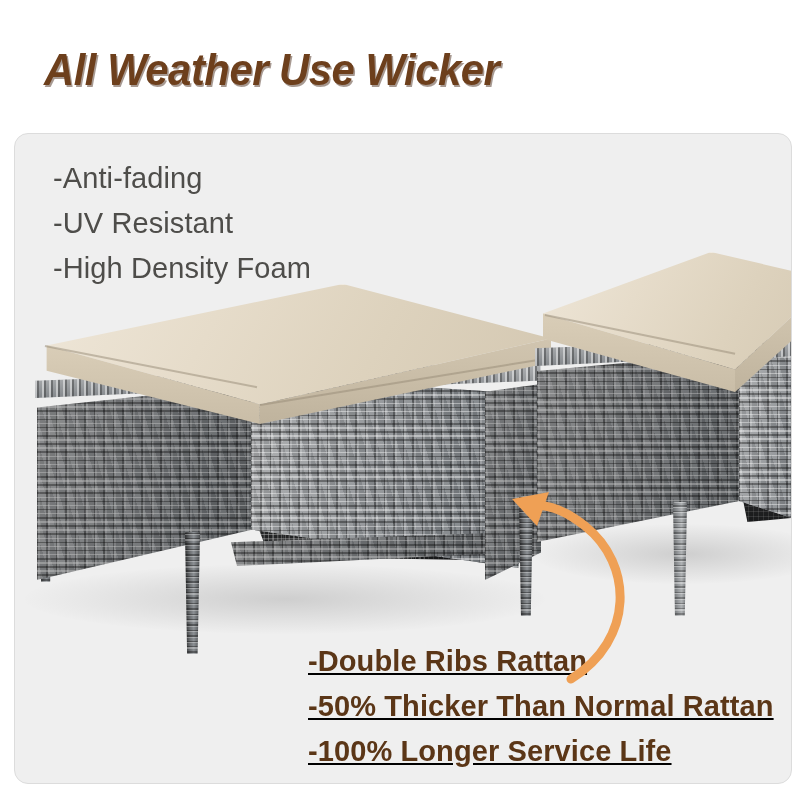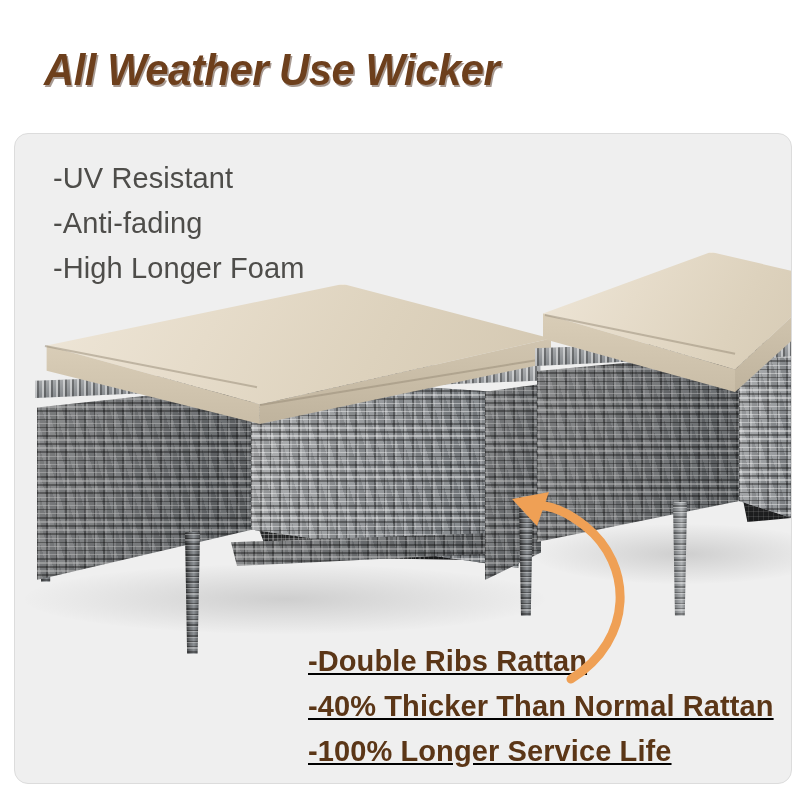--- a/index.html
+++ b/index.html
@@ -244,28 +244,28 @@
         <div class="cush-side" style="left:0;top:0;width:100%;height:100%;
                     clip-path:polygon(68% 84%,100% 20%,100% 38%,68% 100%);"></div>
         <div class="cush-seam" style="left:14px;top:62px;width:194px;height:1.5px;transform:rotate(11.5deg);transform-origin:left center;"></div>
       </div>
 
       <div class="leg pale" style="left:148px;top:368px;width:14px;height:114px;
                   clip-path:polygon(0% 0%,100% 0%,84% 100%,14% 100%);"></div>
     </div>
 
     <div id="top-list">
+      <div class="bullet">-Anti-fading</div>
       <div class="bullet">-UV Resistant</div>
-      <div class="bullet">-Anti-fading</div>
-      <div class="bullet">-High Longer Foam</div>
+      <div class="bullet">-High Density Foam</div>
     </div>
 
     <div id="bottom-list">
       <div class="bullet">-Double Ribs Rattan</div>
-      <div class="bullet">-40% Thicker Than Normal Rattan</div>
+      <div class="bullet">-50% Thicker Than Normal Rattan</div>
       <div class="bullet">-100% Longer Service Life</div>
     </div>
 
     <svg id="arrow" viewBox="0 0 776 649">
       <path d="M 556 545 C 620 505, 618 430, 570 392 C 546 373, 528 370, 516 372" fill="none" stroke="#efa055" stroke-width="9" stroke-linecap="round"></path>
       <path d="M 497 365 L 534 358 L 522 392 Z" fill="#efa055"></path>
     </svg>
 
   </div>
 </div>

